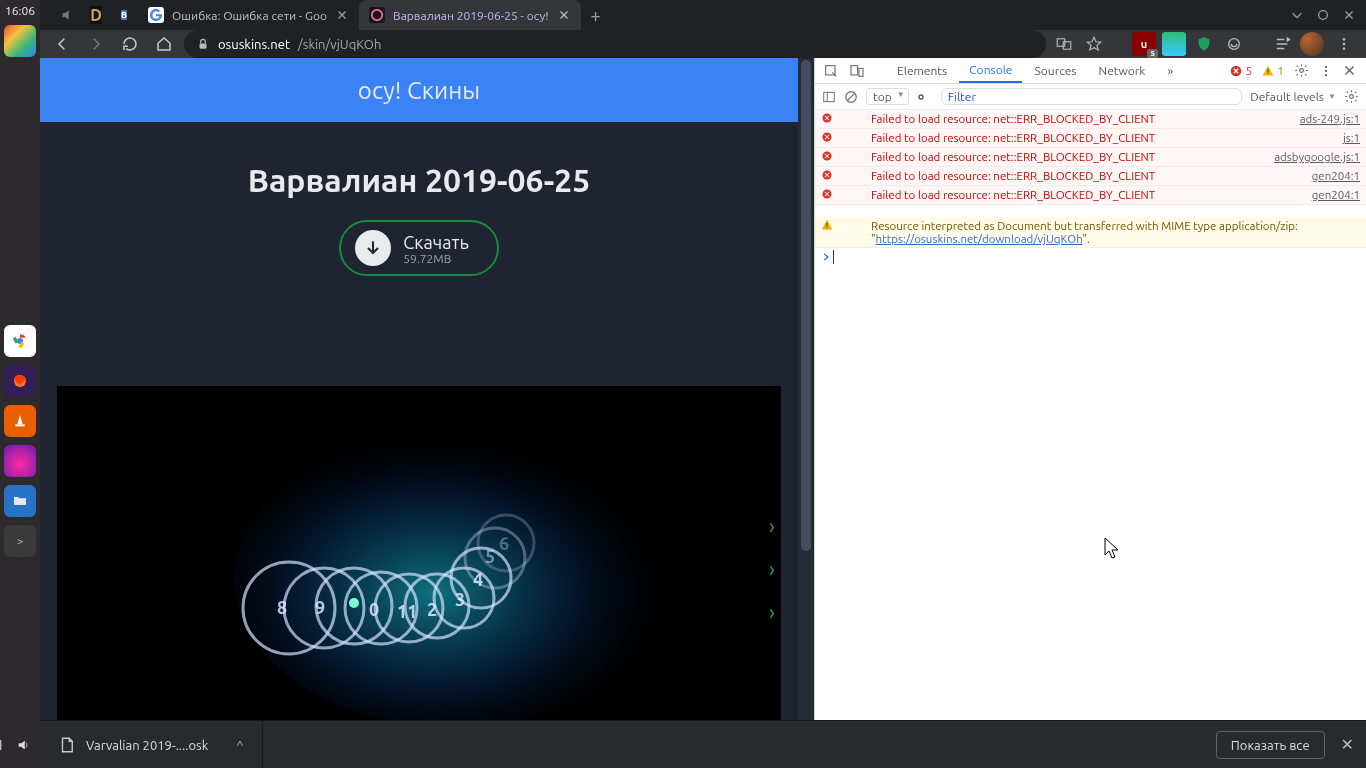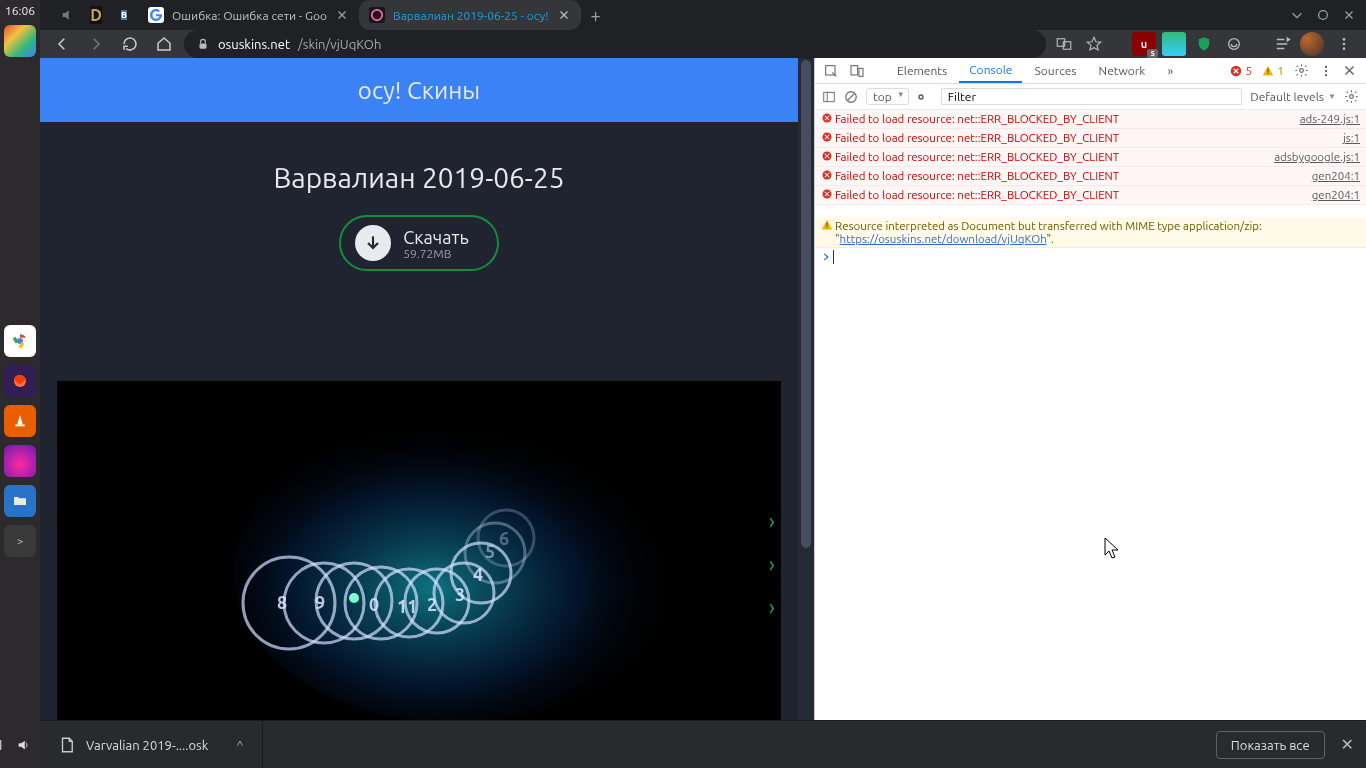--- a/index.html
+++ b/index.html
@@ -14,21 +14,21 @@
 .launcher .tray { display:flex; flex-direction:row; align-items:center; gap:8px; margin-top:auto; margin-bottom:10px;}
 .tiny-ico { width:18px; height:18px; display:flex; align-items:center; justify-content:center; }
 
 
 .browser { position: absolute; top: 0; left: 40px; width: 1326px; height: 768px; display:flex; flex-direction:column; }
 
 .tabstrip { height: 34px; background: #202124; display: flex; align-items: center; padding-left: 14px; gap: 0; }
 .wincontrols { margin-left:auto; display:flex; gap:12px; padding-right:10px; color:#9aa0a6;}
 .tab { display:flex; align-items:center; height:30px; padding:0 10px; border-radius:8px 8px 0 0; color:#bdc1c6; font-size:12px; gap:8px; max-width:250px;}
 .tab.inactive { background:#202124; }
-.tab.active { background:#35363a; color:#0ea5e9;border-radius:11px; }
+.tab.active { background:#35363a; color:#c4b5fd; }
 .tab .favicon { width:16px; height:16px; border-radius:3px; flex:0 0 16px;}
 .tab .lbl { white-space:nowrap; overflow:hidden; text-overflow:ellipsis; }
 .tab .close { width:14px;height:14px;flex:0 0 14px;}
 .mini-tab { width:28px; height:28px; display:flex;align-items:center;justify-content:center;}
 .newtab { color:#9aa0a6; font-size:18px; padding:0 10px;}
 .toolbar { height: 36px; background:#35363a; display:flex; align-items:center; padding:0 8px; gap:6px; }
 .tbtn { color:#bbb; width:28px;height:28px;display:flex;align-items:center;justify-content:center;border-radius:50%; }
 .omnibox { flex:1; height:28px; background:#202124; border-radius:14px; display:flex; align-items:center; padding:0 12px; color:#e8eaed; font-size:13px; gap:8px;text-align:right;}
 .omnibox .lock{ width:14px;height:14px;}
 .ext { width:24px;height:24px;display:flex;align-items:center;justify-content:center;color:#bbb;font-size:11px;}
@@ -36,21 +36,21 @@
 .ext.badge::after{content:"5";position:absolute;bottom:-2px;right:-2px;background:#666;color:#fff;font-size:8px;padding:0 3px;border-radius:2px;}
 .avatar{ width:24px;height:24px;border-radius:50%;background:radial-gradient(circle at 30% 30%,#b63,#432);} 
 
 .content-area{ flex:1; display:flex; background:#fff; position:relative;}
 
 
 .pagewrap{ width:774px; position:relative; background:#1f2430;}
 .page{ width:758px; height:100%; overflow:hidden; color:#e8eaed;}
 .page-header{ height:64px; background:#3b82f6; display:flex; align-items:center; justify-content:center; font-size:24px; font-weight:400;}
 .page-main{ padding:30px 20px; display:flex; flex-direction:column; align-items:center;}
-.skin-title{ font-size:28px; font-weight:400; margin-top:10px;text-align:right;}
+.skin-title{ font-size:32px; font-weight:700; margin-top:10px;text-align:right;}
 .dlbtn{ margin-top:22px; border:2px solid #128f3e; border-radius:999px; padding:8px 28px 8px 14px; display:flex; align-items:center; gap:12px;}
 .dlbtn .circle{ width:36px;height:36px;border-radius:50%;background:#e8eaed;display:flex;align-items:center;justify-content:center;color:#1f2430;}
 .dlbtn .txts{display:flex;flex-direction:column;align-items:flex-start;}
 .dlbtn .txts .t1{font-size:18px;}
 .dlbtn .txts .t2{font-size:12px;color:#96a0ad;}
 .gallery{ margin-top:110px; width:724px; height:364px; background:#000; position:relative; display:flex; align-items:center; justify-content:center;}
 .glow{position:absolute; width:520px;height:320px;}
 .pscrollbar{ position:absolute; top:0; right:0; width:16px; height:100%; background:#242a36;}
 .pscrollbar .thumb{ width:10px; margin:2px auto 0; height:68%; background:#474d5c; border-radius:5px;}
 .chevs{position:absolute;right:6px;top:50%;transform:translateY(-50%);display:flex;flex-direction:column;gap:18px;color:#3cf0c1;font-size:22px;opacity:.6;}
@@ -59,25 +59,25 @@
 .devtools{ flex:1; background:#fff; display:flex; flex-direction:column; font-size:12px; border-left:1px solid #cfcfcf;}
 .devtabs{ height:26px; display:flex; align-items:center; border-bottom:1px solid #dcdcdc; padding:0 4px; gap:2px;}
 .devtab{ padding:5px 10px; color:#555; }
 .devtab.active{ color:#1a73e8; border-bottom:2px solid #1a73e8;}
 .devright{ margin-left:auto; display:flex; align-items:center; gap:10px; padding-right:6px; color:#555;}
 .counter-err{ color:#d93025; display:flex;align-items:center;gap:3px;}
 .counter-warn{ color:#bb8600; display:flex;align-items:center;gap:3px;}
 .devfilter{ height:26px; display:flex; align-items:center; border-bottom:1px solid #eaeaea; padding:0 7px; gap:8px;}
 .devfilter .ctx{ border:1px solid #ddd;border-radius:3px;padding:1px 16px 1px 6px;color:#555;position:relative;}
 .devfilter .ctx::after{content:"▼";position:absolute;right:3px;font-size:8px;color:#888;}
-.devfilter .filter-input{ flex:1; border:1px solid #ddd;border-radius:1px;padding:1px 6px;color:#000000;}
+.devfilter .filter-input{ flex:1; border:1px solid #ddd;border-radius:6px;padding:1px 6px;color:#1d4ed8;}
 .devfilter .levels{ color:#555; display:flex;align-items:center;gap:4px;}
 .devfilter .levels::after{content:"▼";font-size:8px;color:#888;}
 .console{ flex:1; font-family: Menlo, Consolas, monospace; font-size:11.5px;}
-.row{ display:flex; align-items:flex-start; padding:2px 6px; border-bottom:1px solid #f4eaea;}
+.row{ display:flex; align-items:flex-start; padding:2px 6px; border-bottom:1px solid #f4eaea;gap:36px;}
 .row.err{ background:#fff6f6; color:#c00;}
 .row.warn{ background:#fffbe8; color:#6b5900;margin-top:12px;}
 .row .sig{ width:14px; flex:0 0 14px;}
 .row .msg{ flex:1; white-space:pre-wrap;}
 .row .src{ text-decoration:underline; color:#5a5a5a; margin-left:8px;}
 .row .link{ text-decoration:underline; color:#3367d6;}
 .prompt{ display:flex; align-items:center; padding:2px 6px; color:#1a73e8;}
 .prompt .caret{ width:1px;height:14px;background:#333;display:inline-block;margin-left:2px; animation:blink 1s infinite;}
 @keyframes blink{50%{opacity:0;}}
 .ico{width:16px;height:16px;}

